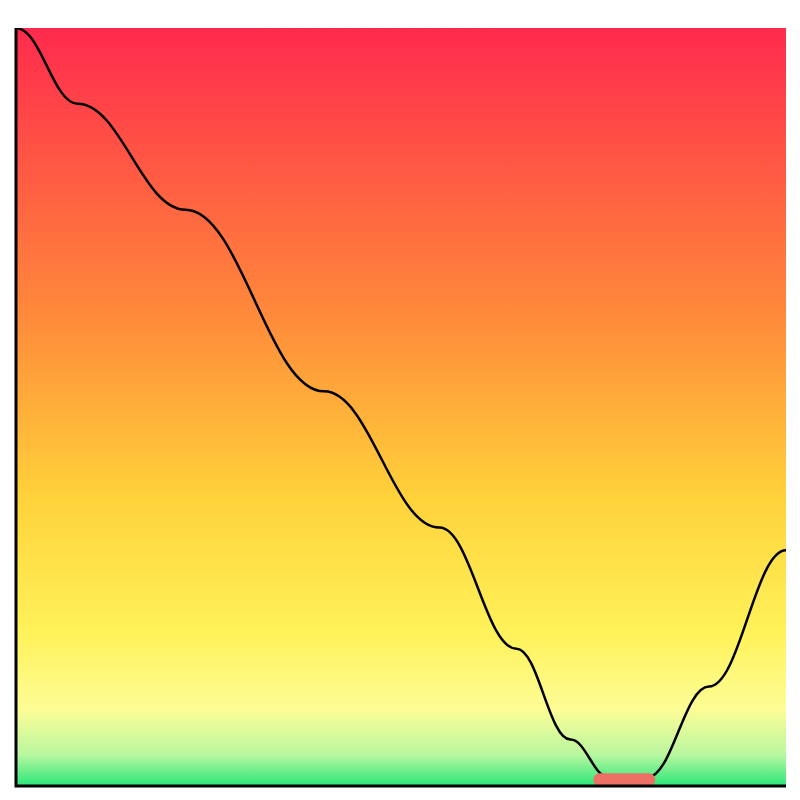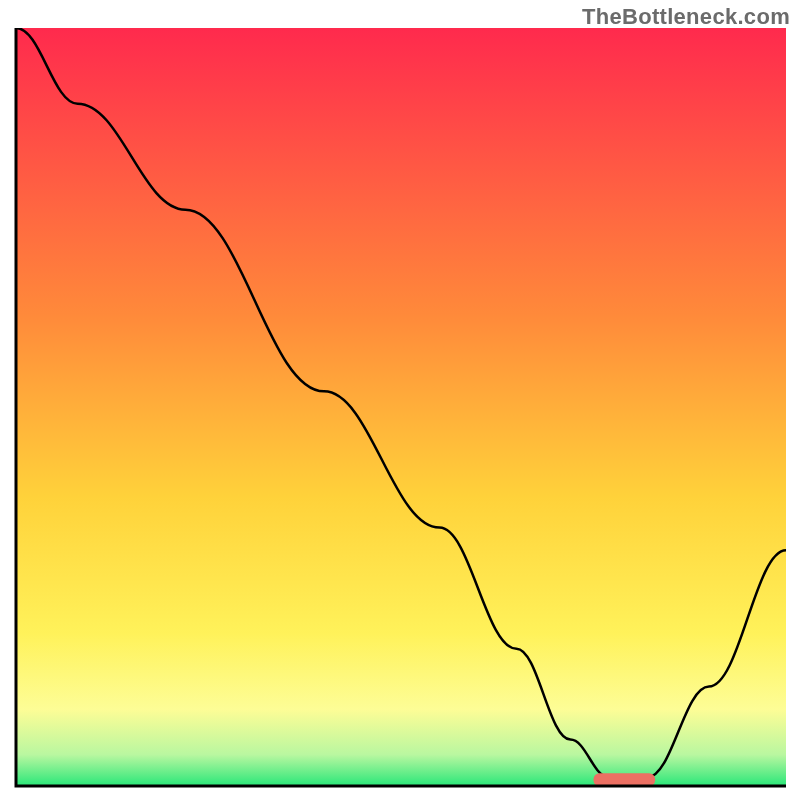--- a/index.html
+++ b/index.html
@@ -44,21 +44,20 @@
   .marker {
     fill: #ec7063;
     stroke: none;
   }
 </style>
 </head>
 <body>
 
 <div class="container">
 
-  <div class="watermark">TheBottleneck.com</div>
 
   <svg class="plot-area" viewBox="0 0 772 760" preserveAspectRatio="none">
 
     <defs>
       <linearGradient id="bg-grad" x1="0" y1="0" x2="0" y2="1">
       <stop offset="0%" stop-color="#ff2a4d"></stop>
           <stop offset="38%" stop-color="#ff8a3a"></stop>
           <stop offset="62%" stop-color="#ffd23a"></stop>
           <stop offset="80%" stop-color="#fff25a"></stop>
           <stop offset="90%" stop-color="#fdfd96"></stop>

